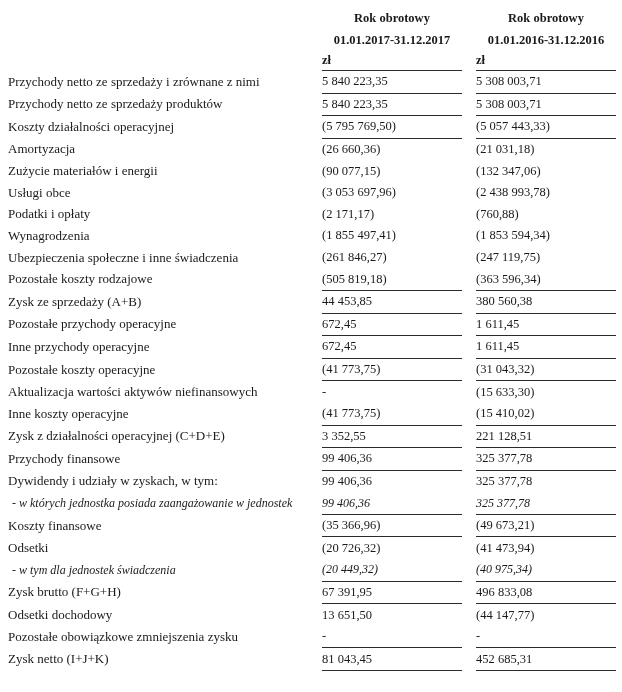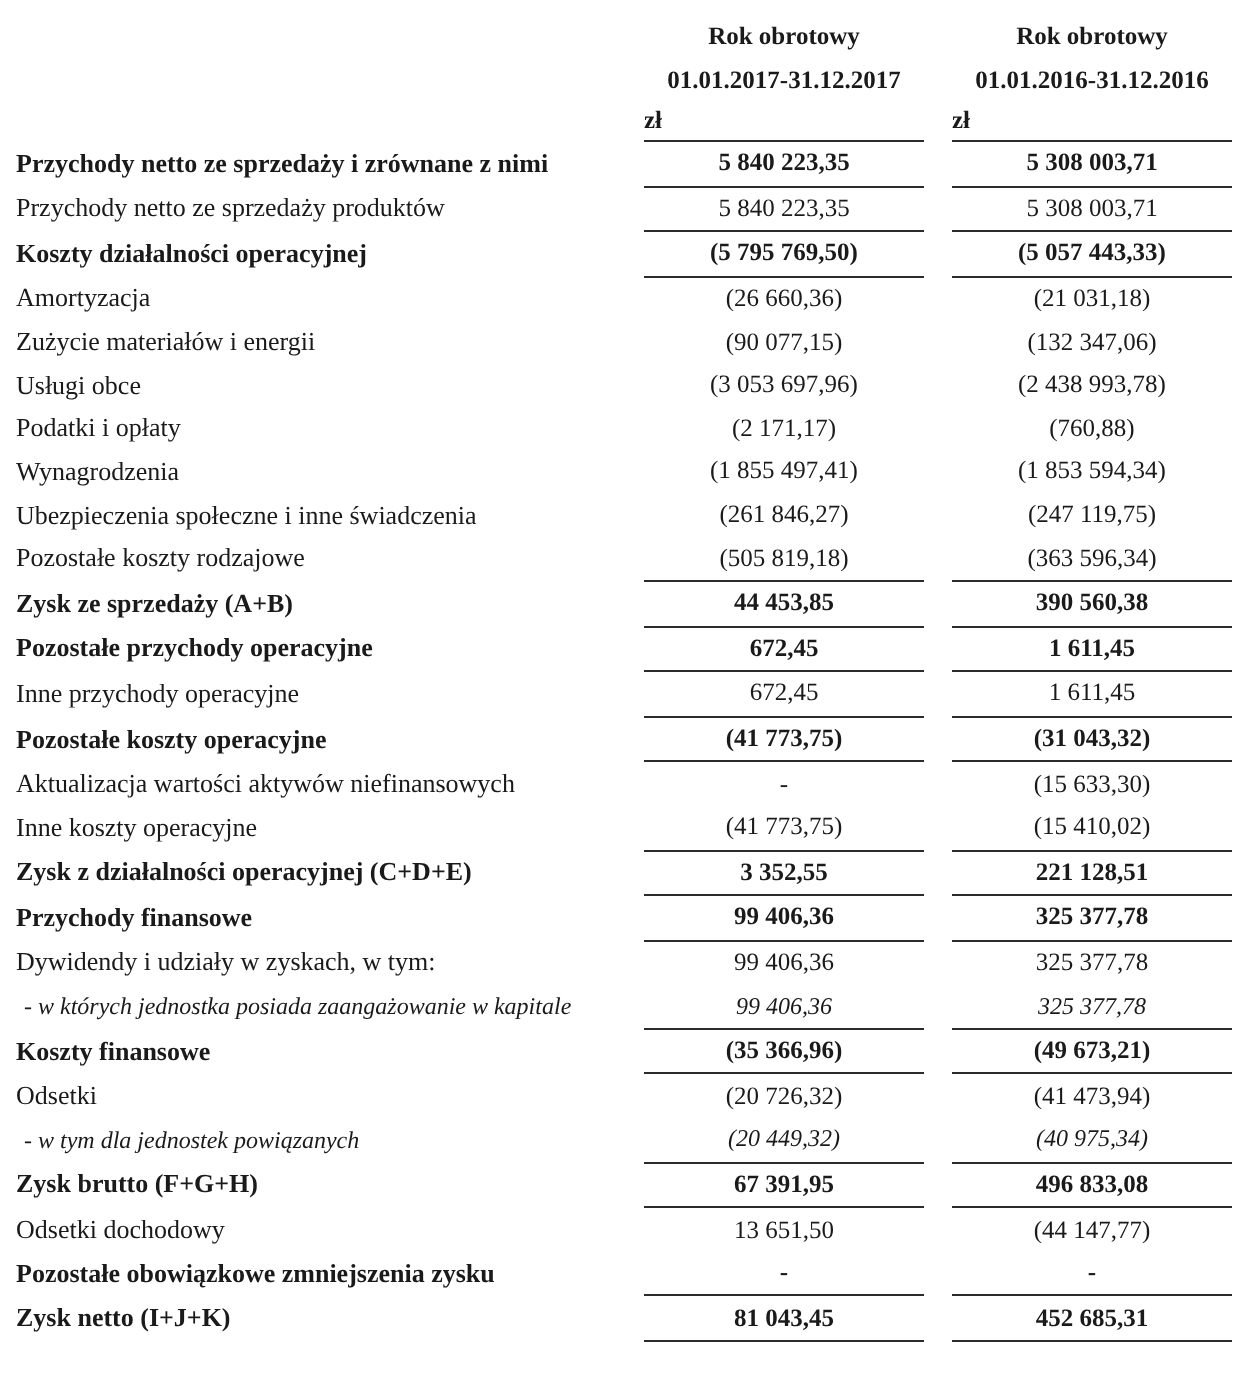--- a/index.html
+++ b/index.html
@@ -59,27 +59,27 @@
     height: 21.6px;
   }
   td.label {
     font-size: 13px;
     text-align: left;
     padding-left: 2px;
     white-space: nowrap;
   }
   td.val {
     font-size: 12.5px;
-    text-align: center;
+    text-align: left;
     padding-right: 3px;
     white-space: nowrap;
   }
   
   tr.bold td.label,
-  tr.bold td.val { font-weight: bold; }
+  tr.bold td.val { font-weight: normal; }
   tr.italic td.label,
   tr.italic td.val { font-style: italic; font-size: 12px; }
   tr.italic td.label { padding-left: 4px; }
 
   
   td.val.rule-top {
     border-top: 1.1px solid #2b2b2b;
   }
   td.val.rule-bottom {
     border-bottom: 1.1px solid #2b2b2b;
@@ -190,21 +190,21 @@
           <td class="gap"></td>
           <td class="val">(505 819,18)</td>
           <td class="gap"></td>
           <td class="val">(363 596,34)</td>
         </tr>
         <tr class="row bold">
           <td class="label">Zysk ze sprzedaży (A+B)</td>
           <td class="gap"></td>
           <td class="val rule-top">44 453,85</td>
           <td class="gap"></td>
-          <td class="val rule-top">390 560,38</td>
+          <td class="val rule-top">380 560,38</td>
         </tr>
         <tr class="row bold">
           <td class="label">Pozostałe przychody operacyjne</td>
           <td class="gap"></td>
           <td class="val rule-top">672,45</td>
           <td class="gap"></td>
           <td class="val rule-top">1 611,45</td>
         </tr>
         <tr class="row normal">
           <td class="label">Inne przychody operacyjne</td>
@@ -249,42 +249,42 @@
           <td class="val rule-top">325 377,78</td>
         </tr>
         <tr class="row normal">
           <td class="label">Dywidendy i udziały w zyskach, w tym:</td>
           <td class="gap"></td>
           <td class="val rule-top">99 406,36</td>
           <td class="gap"></td>
           <td class="val rule-top">325 377,78</td>
         </tr>
         <tr class="row italic">
-          <td class="label">- w których jednostka posiada zaangażowanie w kapitale</td>
+          <td class="label">- w których jednostka posiada zaangażowanie w jednostek</td>
           <td class="gap"></td>
           <td class="val">99 406,36</td>
           <td class="gap"></td>
           <td class="val">325 377,78</td>
         </tr>
         <tr class="row bold">
           <td class="label">Koszty finansowe</td>
           <td class="gap"></td>
           <td class="val rule-top">(35 366,96)</td>
           <td class="gap"></td>
           <td class="val rule-top">(49 673,21)</td>
         </tr>
         <tr class="row normal">
           <td class="label">Odsetki</td>
           <td class="gap"></td>
           <td class="val rule-top">(20 726,32)</td>
           <td class="gap"></td>
           <td class="val rule-top">(41 473,94)</td>
         </tr>
         <tr class="row italic">
-          <td class="label">- w tym dla jednostek powiązanych</td>
+          <td class="label">- w tym dla jednostek świadczenia</td>
           <td class="gap"></td>
           <td class="val">(20 449,32)</td>
           <td class="gap"></td>
           <td class="val">(40 975,34)</td>
         </tr>
         <tr class="row bold">
           <td class="label">Zysk brutto (F+G+H)</td>
           <td class="gap"></td>
           <td class="val rule-top">67 391,95</td>
           <td class="gap"></td>

